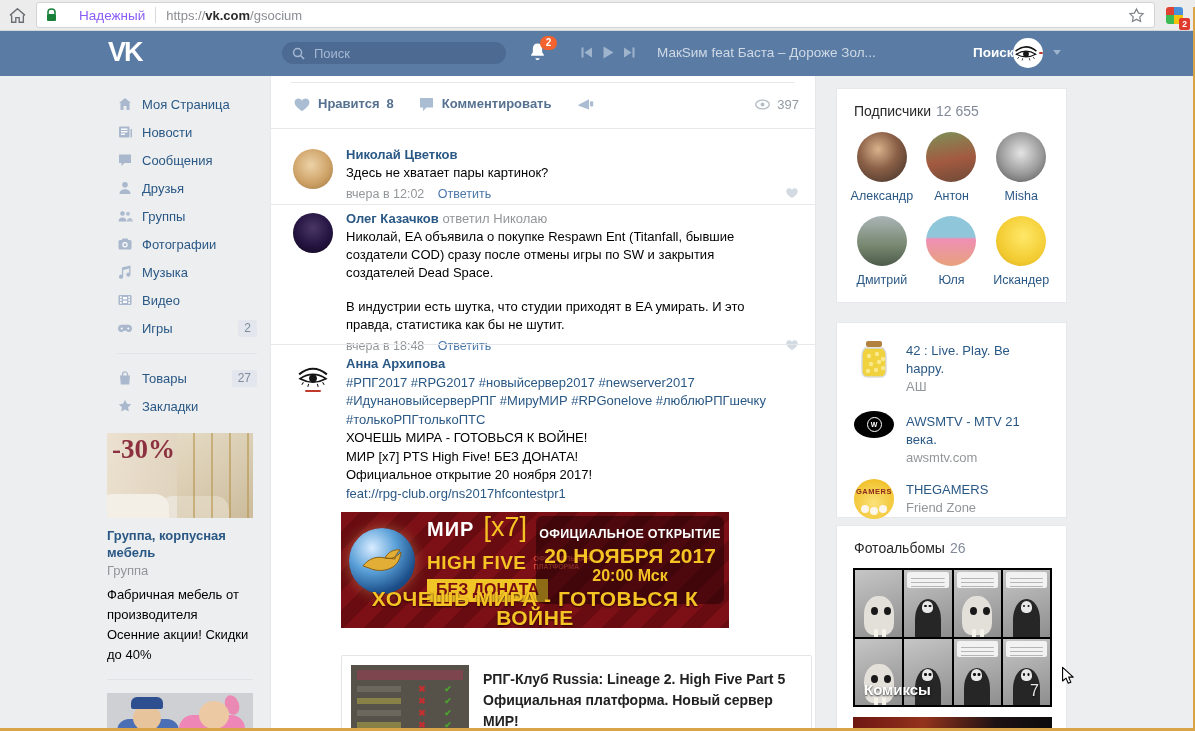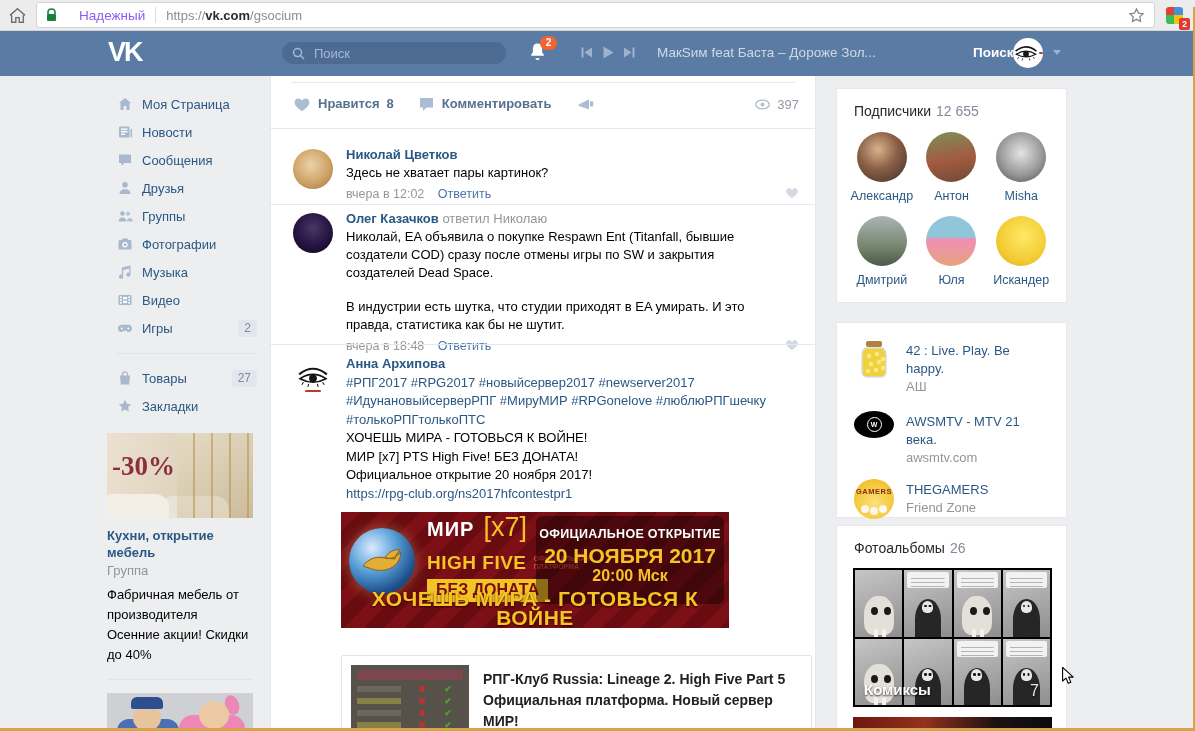--- a/index.html
+++ b/index.html
@@ -42,21 +42,21 @@
   .nav-item{display:flex;align-items:center;height:28px;cursor:pointer;color:#a9b8cc}
   .nlbl{color:#2a5885;font-size:13px;margin-left:9px}
   .nbdg{margin-left:auto;background:#e3e7ed;color:#7e8b9b;font-size:12px;border-radius:2px;padding:1px 6px 2px}
   .nav-div{height:1px;background:#e1e3e6;margin:11px 0 10px}
 
   
   .ad{position:absolute;left:107px;top:433px;width:146px;z-index:5}
   .ad-img1{position:relative;width:146px;height:85px;background:linear-gradient(105deg,#ece1d0 0%,#e0d4bf 50%,#cbbda3 100%);overflow:hidden;cursor:pointer}
   .ad-img1::before{content:"";position:absolute;left:-8px;bottom:-14px;width:70px;height:38px;background:#f4efe6;border-radius:14px;box-shadow:60px 2px 0 #eae4d8}
   .ad-img1::after{content:"";position:absolute;right:0;top:0;width:76px;height:100%;background:repeating-linear-gradient(90deg,rgba(190,160,95,.0) 0 16px,rgba(180,145,70,.55) 16px 18px),linear-gradient(180deg,rgba(230,220,195,.5),rgba(205,185,145,.4))}
-  .disc{position:absolute;left:5px;top:18px;font-family:"Liberation Serif",serif;font-size:27px;font-weight:bold;color:#8c2f3f;z-index:2}
+  .disc{position:absolute;left:5px;top:1px;font-family:"Liberation Serif",serif;font-size:27px;font-weight:bold;color:#8c2f3f;z-index:2}
   .ad-title{display:block;margin-top:9px;color:#2a5885;font-size:13px;font-weight:bold;line-height:17px;cursor:pointer}
   .ad-type{color:#939699;font-size:13px;margin-top:2px}
   .ad-text{color:#000;font-size:13px;line-height:20px;margin-top:7px}
   .ad-div{height:1px;background:#e1e3e6;margin:14px 0 13px}
   .ad-img2{position:relative;width:146px;height:84px;background:#cfd0d4;overflow:hidden;cursor:pointer}
   .ad-img2 .b1{position:absolute;left:10px;top:26px;width:62px;height:70px;background:#4a6fb5;border-radius:12px 12px 0 0}
   .ad-img2 .b2{position:absolute;right:8px;top:22px;width:66px;height:72px;background:#ef86b8;border-radius:14px 14px 0 0}
   .ad-img2 .h1{position:absolute;left:26px;top:12px;width:28px;height:26px;background:#e8c49c;border-radius:50%}
   .ad-img2 .h2{position:absolute;right:24px;top:8px;width:30px;height:28px;background:#ecc9a2;border-radius:50%}
   .ad-img2 .cap{position:absolute;left:24px;top:4px;width:32px;height:12px;background:#2d4e8f;border-radius:6px 6px 2px 2px}
@@ -369,21 +369,21 @@
           </svg>
         </span>
       <span class="nlbl">Закладки</span>
     </a>
   </div>
 
   <div class="ad">
     <div class="ad-img1">
       <span class="disc">-30%</span>
     </div>
-    <a class="ad-title">Кухни, открытие мебель</a>
+    <a class="ad-title">Группа, корпусная мебель</a>
     <div class="ad-type">Группа</div>
     <div class="ad-text">
       <div>Фабричная мебель от производителя</div>
       <div>Осенние акции! Скидки до 40%</div>
     </div>
     <div class="ad-div"></div>
     <div class="ad-img2">
       <i class="b1"></i>
         <i class="b2"></i>
         <i class="ear"></i>
@@ -488,21 +488,21 @@
         <span class="redmark"></span>
       </div>
       <div class="cbody" style="line-height:18.5px;padding-right:0">
         <a class="cname">Анна Архипова</a>
         <div class="p-line p-blue">#РПГ2017 #RPG2017 #новыйсервер2017 #newserver2017</div>
         <div class="p-line p-blue">#ИдунановыйсерверРПГ #МируМИР #RPGonelove #люблюРПГшечку</div>
         <div class="p-line p-blue">#толькоРПГтолькоПТС</div>
         <div class="p-line">ХОЧЕШЬ МИРА - ГОТОВЬСЯ К ВОЙНЕ!</div>
         <div class="p-line">МИР [x7] PTS High Five! БЕЗ ДОНАТА!</div>
         <div class="p-line">Официальное открытие 20 ноября 2017!</div>
-        <a class="p-line p-link" style="display:block">https://rpg-club.org/ns2017hfcontestpr1</a>
+        <a class="p-line p-link" style="display:block">feat://rpg-club.org/ns2017hfcontestpr1</a>
 
         
         <div class="banner">
           <div class="globe">
             <svg width="66" height="66" viewBox="0 0 66 66">
                 <path d="M14 38c6-8 14-10 22-8 6 1.5 12-1 16-6-1 8-4 13-10 16-7 3.5-16 3-22 0z M36 30c3-6 9-9 15-8-3 3-5 6-5 9z" fill="#e2ae36" stroke="#8a5f14" stroke-width="1"></path>
               </svg>
           </div>
           <div class="bn-t1">
             <span class="bn-mir">МИР</span>

